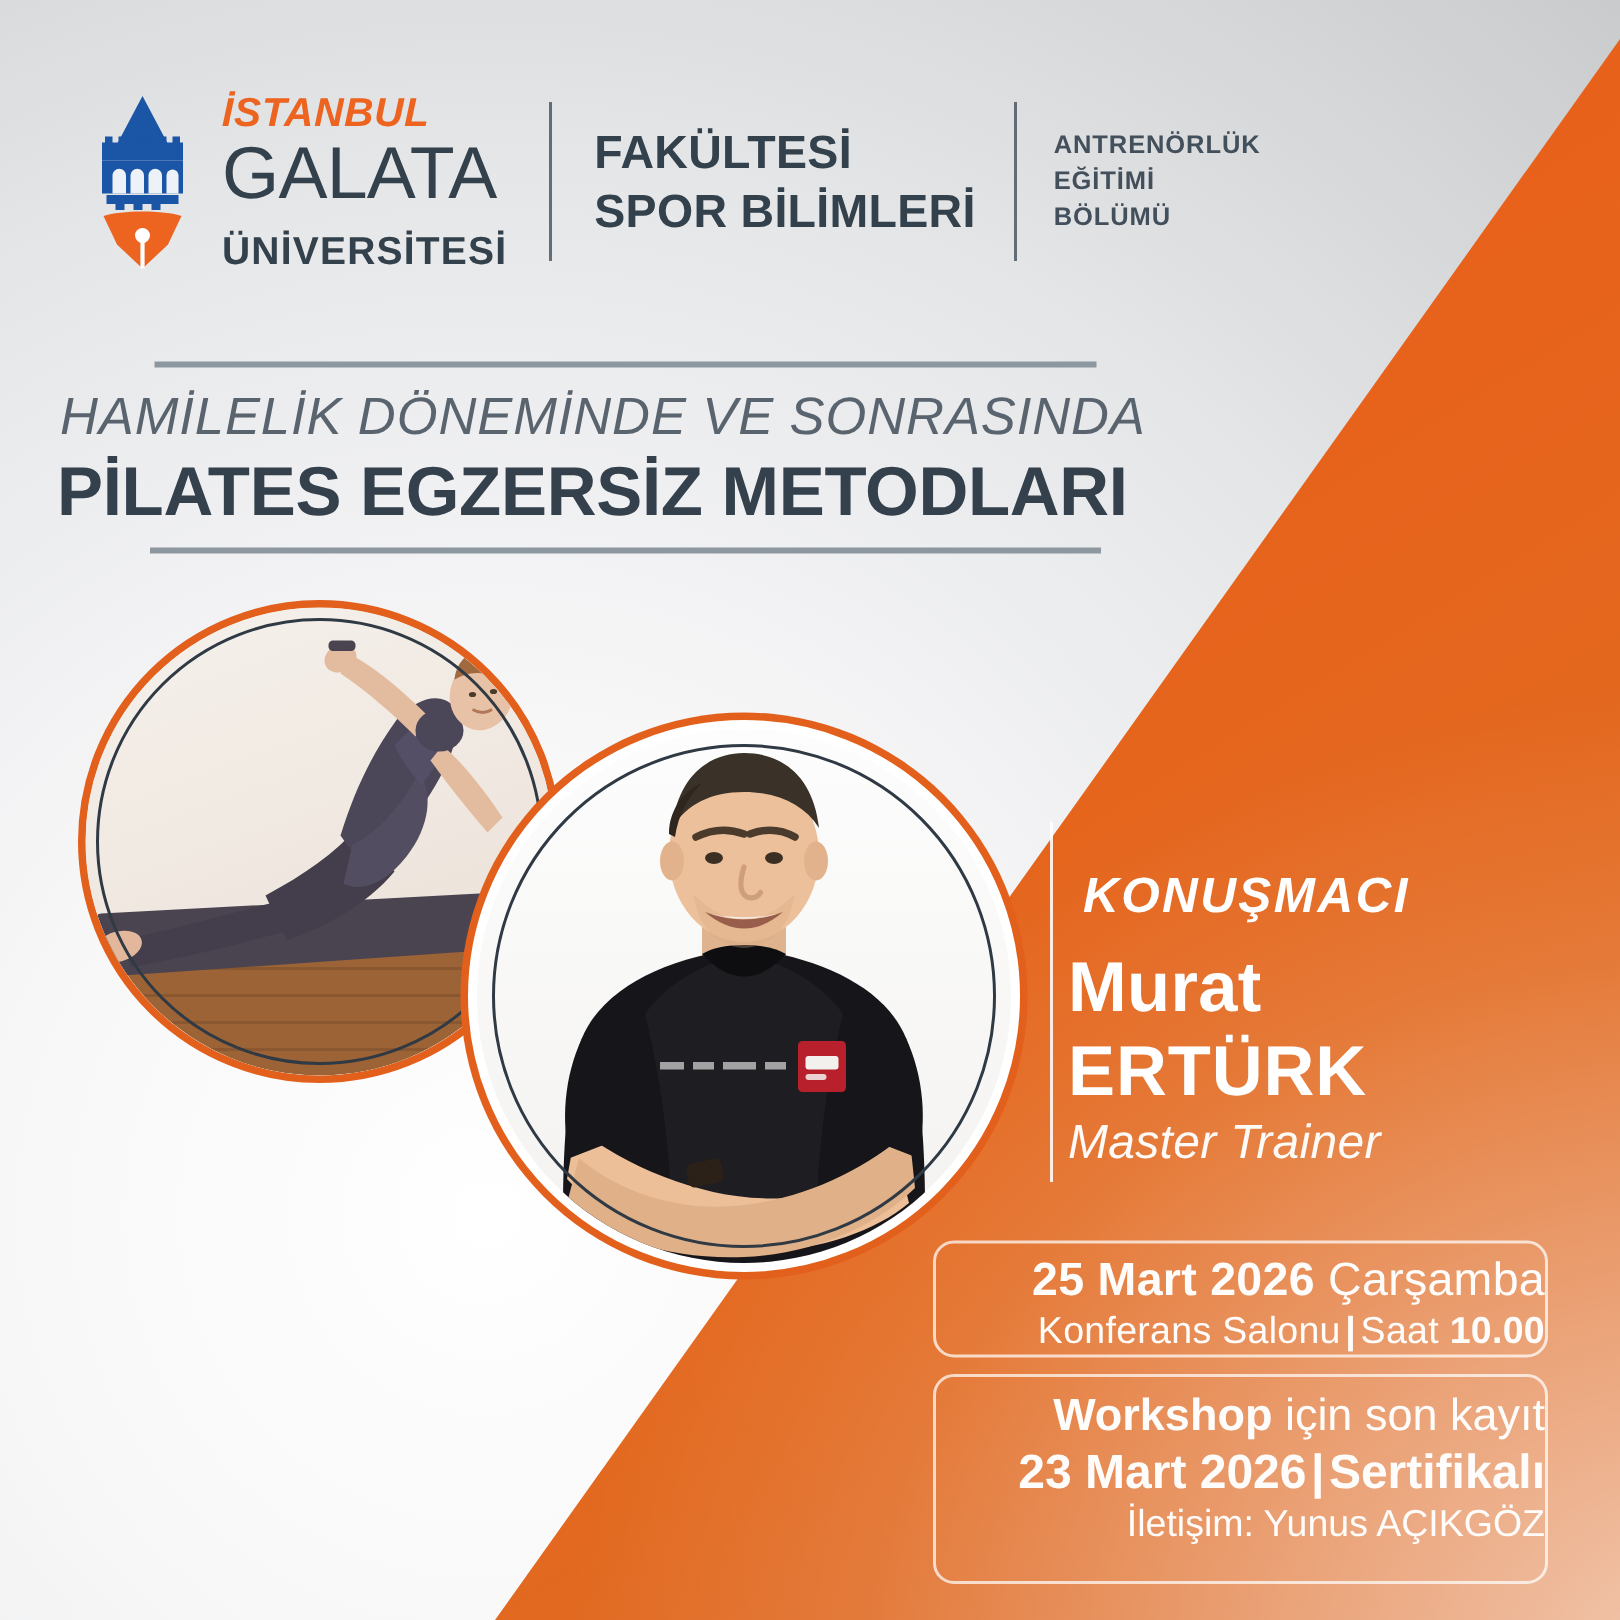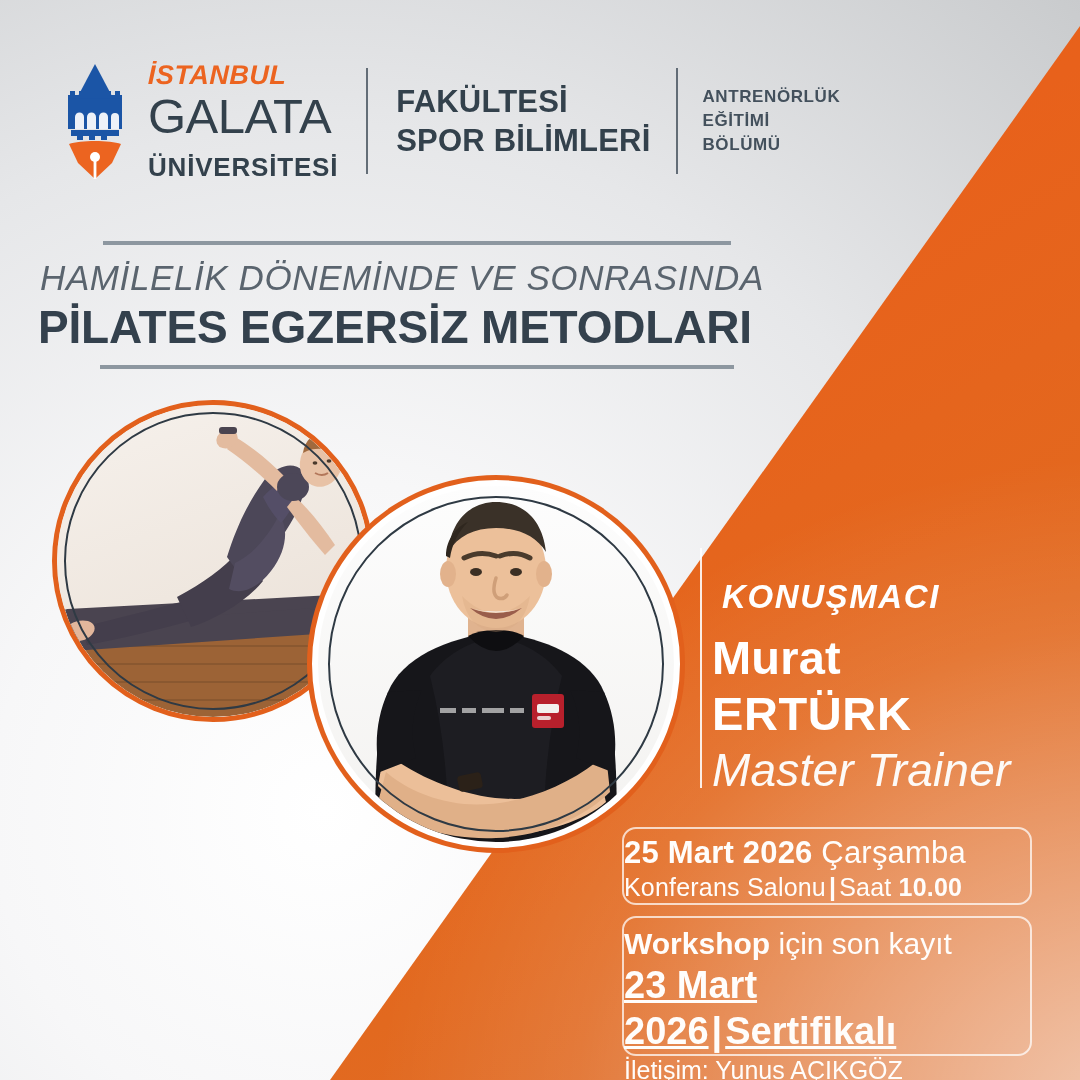--- a/index.html
+++ b/index.html
@@ -141,39 +141,39 @@
   .sp-first{
     position:absolute; left:712px; top:630px;
     font-size:47px; font-weight:bold; color:#ffffff; letter-spacing:.2px;
   }
   .sp-last{
     position:absolute; left:712px; top:686px;
     font-size:47px; font-weight:bold; color:#ffffff; letter-spacing:.6px;
   }
   .sp-role{
     position:absolute; left:712px; top:743px;
-    font-size:46px; font-style:italic; font-weight:400; color:#fdfaf7;
+    font-size:32px; font-style:italic; font-weight:400; color:#fdfaf7;
     letter-spacing:.2px;
   }
 
   
   .infobox{
     position:absolute;
     border:2px solid rgba(255,255,255,.72);
     border-radius:14px;
-    text-align:left;
+    text-align:right;
     color:#fffdfb;
   }
   .box-date{ left:622px; top:827px; width:410px; height:78px; padding-top:6px; }
   .box-reg { left:622px; top:916px; width:410px; height:140px; padding-top:8px; }
 
   .l1{ font-size:31px; font-weight:400; line-height:1.18; letter-spacing:.2px; }
   .l2{ font-size:25px; font-weight:400; line-height:1.2; letter-spacing:.2px; }
   .l3{ font-size:30px; font-weight:400; line-height:1.2; }
-  .l4{ font-size:38px; font-weight:bold; line-height:1.22;text-decoration:underline; }
+  .l4{ font-size:32px; font-weight:bold; line-height:1.22; }
   .l5{ font-size:25px; font-weight:400; line-height:1.25; }
   .l6{ font-size:26px; font-weight:bold; line-height:1.25; letter-spacing:.4px; }
   b.hv{ font-weight:bold; }
   .sep{ font-weight:bold; padding:0 3px; }
 </style>
 </head>
 <body>
 
 <div id="poster">
 

